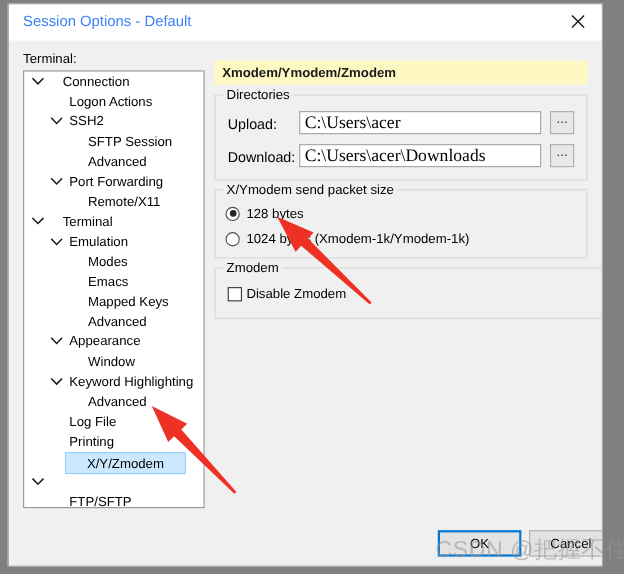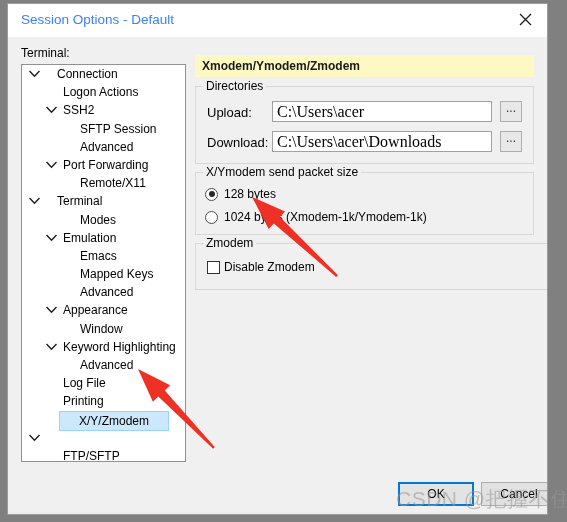--- a/index.html
+++ b/index.html
@@ -334,26 +334,26 @@
               <svg width="11" height="8" viewBox="0 0 11 8">
                 <path d="M1 1.6 L5.5 6.2 L10 1.6" stroke="#1c1c1c" stroke-width="1.4" fill="none" stroke-linecap="square"></path>
               </svg>
             </span><span class="lbl">Port Forwarding</span></div>
           <div class="tree-item lv2"><span class="lbl">Remote/X11</span></div>
           <div class="tree-item lv0"><span class="chev">
               <svg width="11" height="8" viewBox="0 0 11 8">
                 <path d="M1 1.6 L5.5 6.2 L10 1.6" stroke="#1c1c1c" stroke-width="1.4" fill="none" stroke-linecap="square"></path>
               </svg>
             </span><span class="lbl">Terminal</span></div>
+          <div class="tree-item lv1"><span class="chev">
+              <svg width="11" height="8" viewBox="0 0 11 8">
+                <path d="M1 1.6 L5.5 6.2 L10 1.6" stroke="#1c1c1c" stroke-width="1.4" fill="none" stroke-linecap="square"></path>
+              </svg>
+            </span><span class="lbl">Emulation</span></div>
           <div class="tree-item lv2"><span class="lbl">Modes</span></div>
-          <div class="tree-item lv1"><span class="chev">
-              <svg width="11" height="8" viewBox="0 0 11 8">
-                <path d="M1 1.6 L5.5 6.2 L10 1.6" stroke="#1c1c1c" stroke-width="1.4" fill="none" stroke-linecap="square"></path>
-              </svg>
-            </span><span class="lbl">Emulation</span></div>
           <div class="tree-item lv2"><span class="lbl">Emacs</span></div>
           <div class="tree-item lv2"><span class="lbl">Mapped Keys</span></div>
           <div class="tree-item lv2"><span class="lbl">Advanced</span></div>
           <div class="tree-item lv1"><span class="chev">
               <svg width="11" height="8" viewBox="0 0 11 8">
                 <path d="M1 1.6 L5.5 6.2 L10 1.6" stroke="#1c1c1c" stroke-width="1.4" fill="none" stroke-linecap="square"></path>
               </svg>
             </span><span class="lbl">Appearance</span></div>
           <div class="tree-item lv2"><span class="lbl">Window</span></div>
           <div class="tree-item lv1"><span class="chev">

